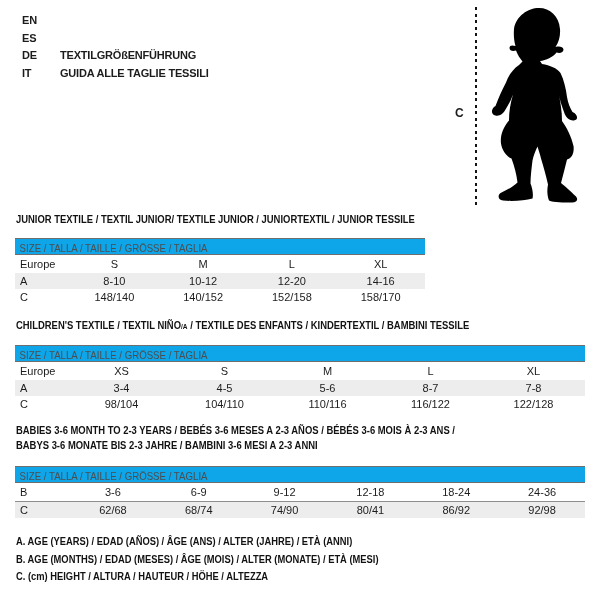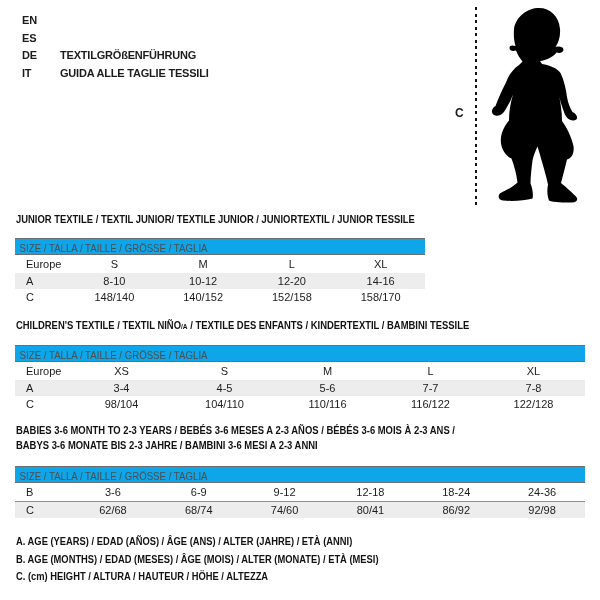--- a/index.html
+++ b/index.html
@@ -25,21 +25,21 @@
   .size-table{position:absolute;}
   .size-bar{height:15px;background:#0ea5e9;border-top:1px solid #6e6e6e;border-bottom:1px solid #6e6e6e;
     display:flex;align-items:flex-end;}
   .size-bar span{font-size:10.5px;color:#4d4d4d;padding-left:5px;white-space:nowrap;
     transform:scaleX(0.92);transform-origin:left center;}
   .trow{display:grid;align-items:center;height:16px;font-size:11px;}
   .trow.first{height:18px;}
   .cols4{grid-template-columns:55px repeat(4,1fr);}
   .cols5{grid-template-columns:55px repeat(5,1fr);}
   .cols6{grid-template-columns:55px repeat(6,1fr);}
-  .trow .lab{padding-left:5px;text-align:left;margin-left:6px;}
+  .trow .lab{padding-left:5px;text-align:left;}
   .trow .val{text-align:center;}
   .stripe{background:#ededed;}
   .topline{border-top:1px solid #8e8e8e;}
   
   .notes{position:absolute;left:16px;top:533px;font-weight:bold;font-size:11px;line-height:17.5px;
     transform:scaleX(0.85);transform-origin:left top;white-space:nowrap;color:#121212;}
 </style>
 </head>
 <body>
 
@@ -127,21 +127,21 @@
     <span class="val">S</span>
     <span class="val">M</span>
     <span class="val">L</span>
     <span class="val">XL</span>
   </div>
   <div class="trow cols5 stripe">
     <span class="lab">A</span>
     <span class="val">3-4</span>
     <span class="val">4-5</span>
     <span class="val">5-6</span>
-    <span class="val">7-7</span>
+    <span class="val">8-7</span>
     <span class="val">7-8</span>
   </div>
   <div class="trow cols5">
     <span class="lab">C</span>
     <span class="val">98/104</span>
     <span class="val">104/110</span>
     <span class="val">110/116</span>
     <span class="val">116/122</span>
     <span class="val">122/128</span>
   </div>
@@ -161,21 +161,21 @@
     <span class="val">6-9</span>
     <span class="val">9-12</span>
     <span class="val">12-18</span>
     <span class="val">18-24</span>
     <span class="val">24-36</span>
   </div>
   <div class="trow cols6 stripe topline">
     <span class="lab">C</span>
     <span class="val">62/68</span>
     <span class="val">68/74</span>
-    <span class="val">74/60</span>
+    <span class="val">74/90</span>
     <span class="val">80/41</span>
     <span class="val">86/92</span>
     <span class="val">92/98</span>
   </div>
 </div>
 
 <div class="notes">
   <div>A. AGE (YEARS) / EDAD (AÑOS) / ÂGE (ANS) / ALTER (JAHRE) / ETÀ (ANNI)</div>
   <div>B. AGE (MONTHS) / EDAD (MESES) / ÂGE (MOIS) / ALTER (MONATE) / ETÀ (MESI)</div>
   <div>C. (cm) HEIGHT / ALTURA / HAUTEUR / HÖHE / ALTEZZA</div>

